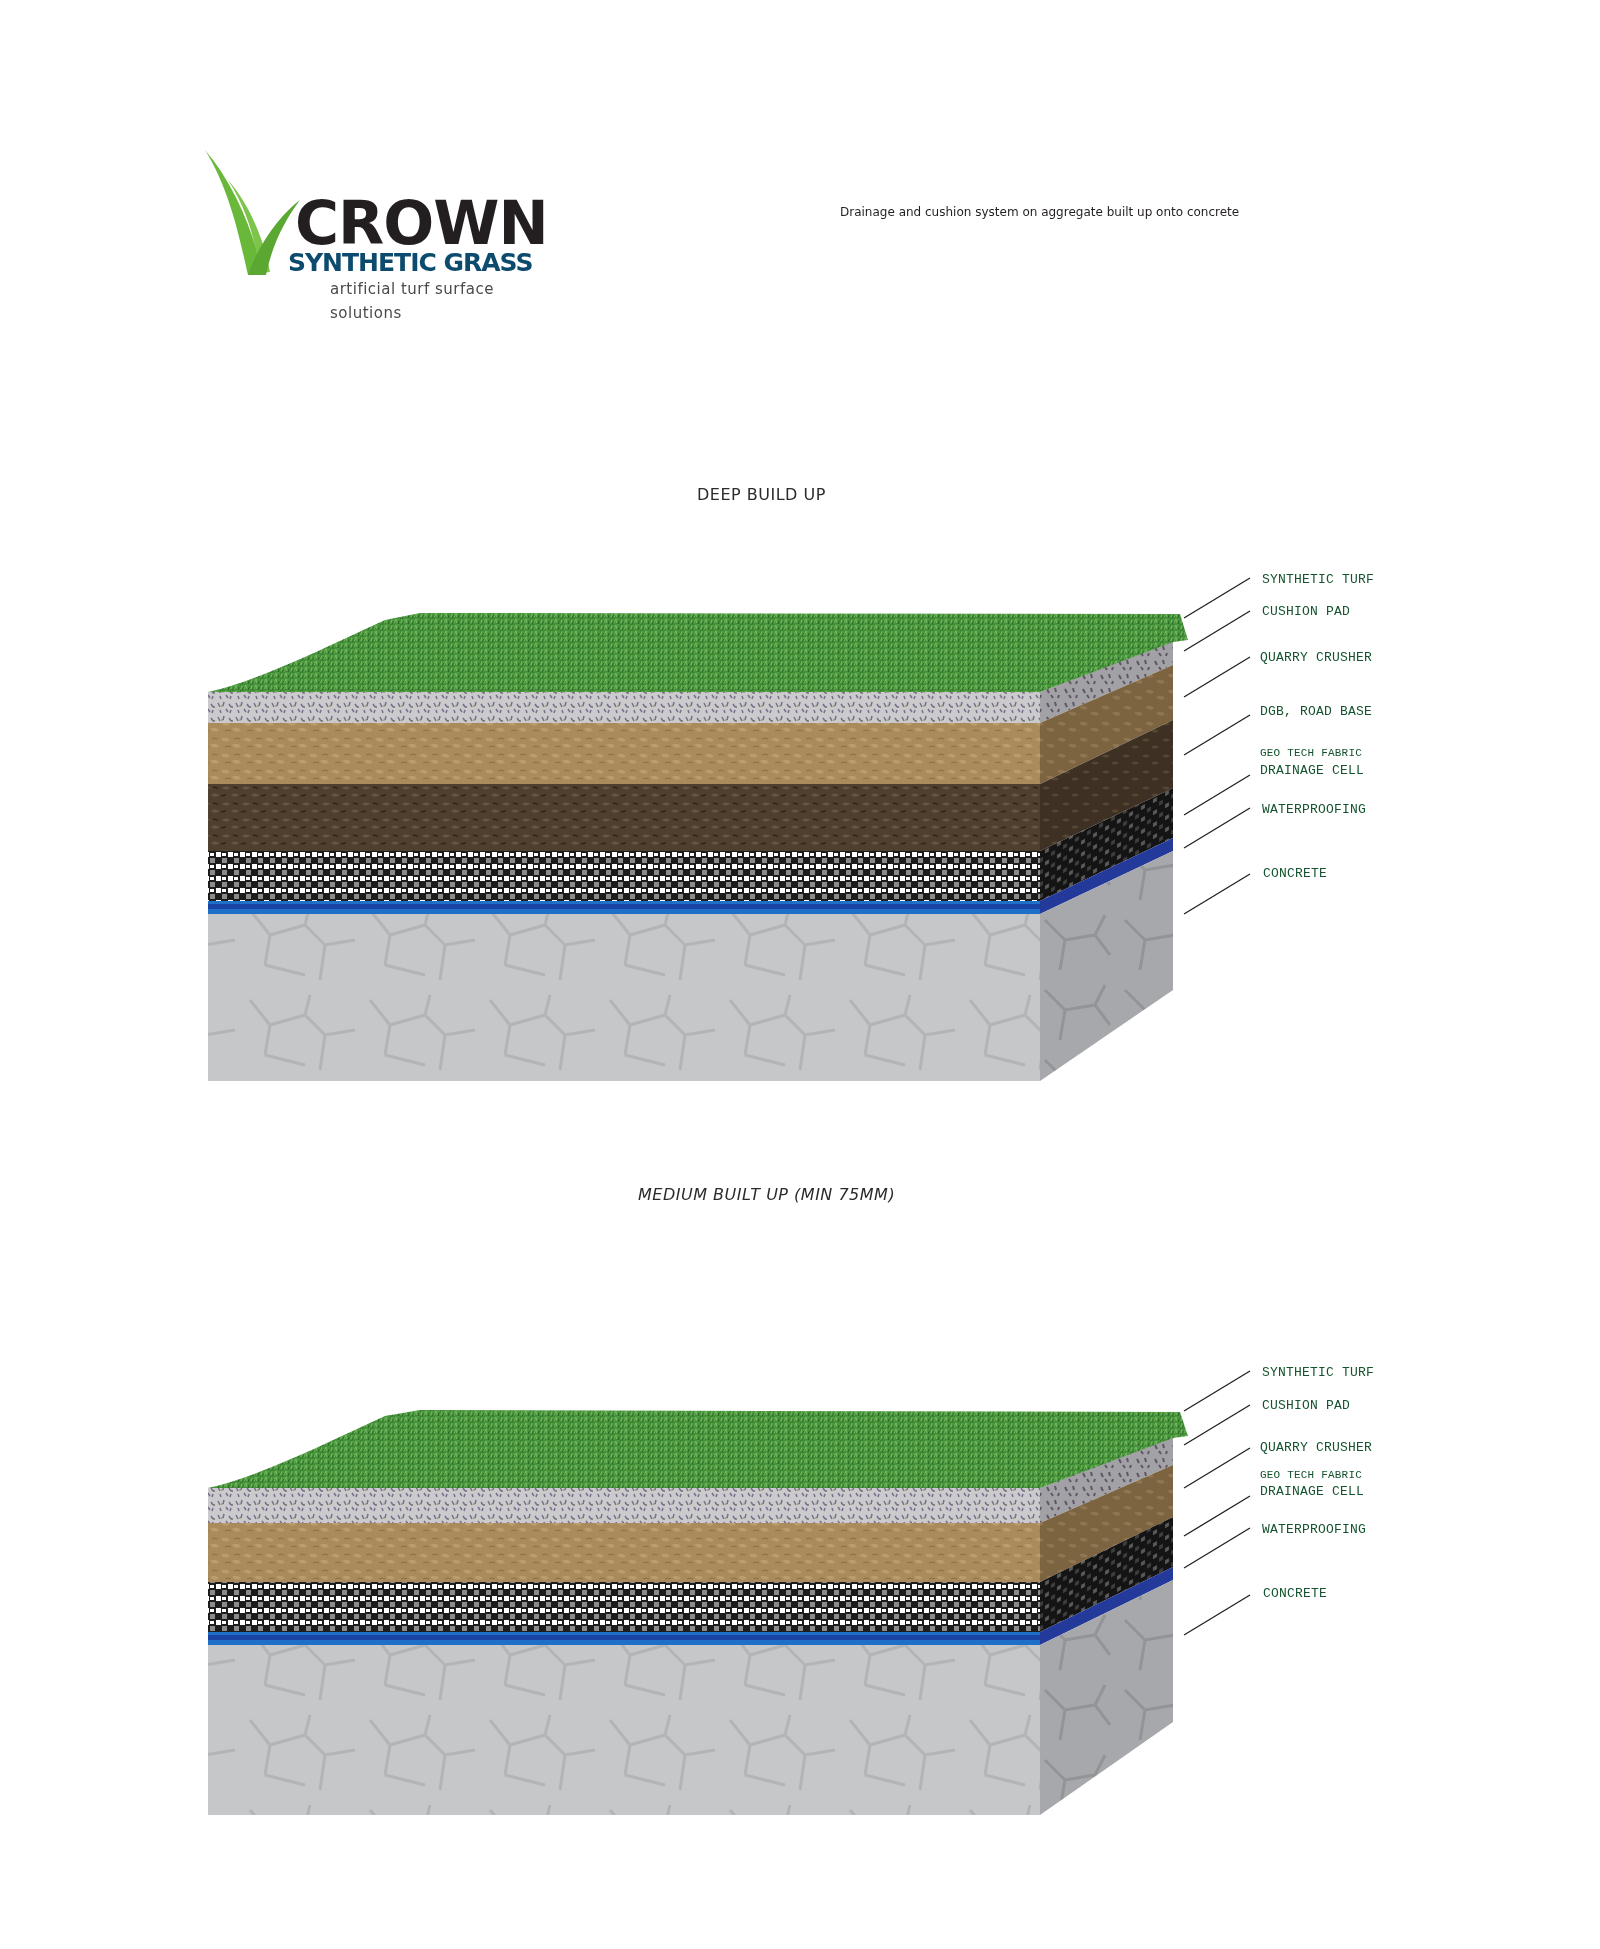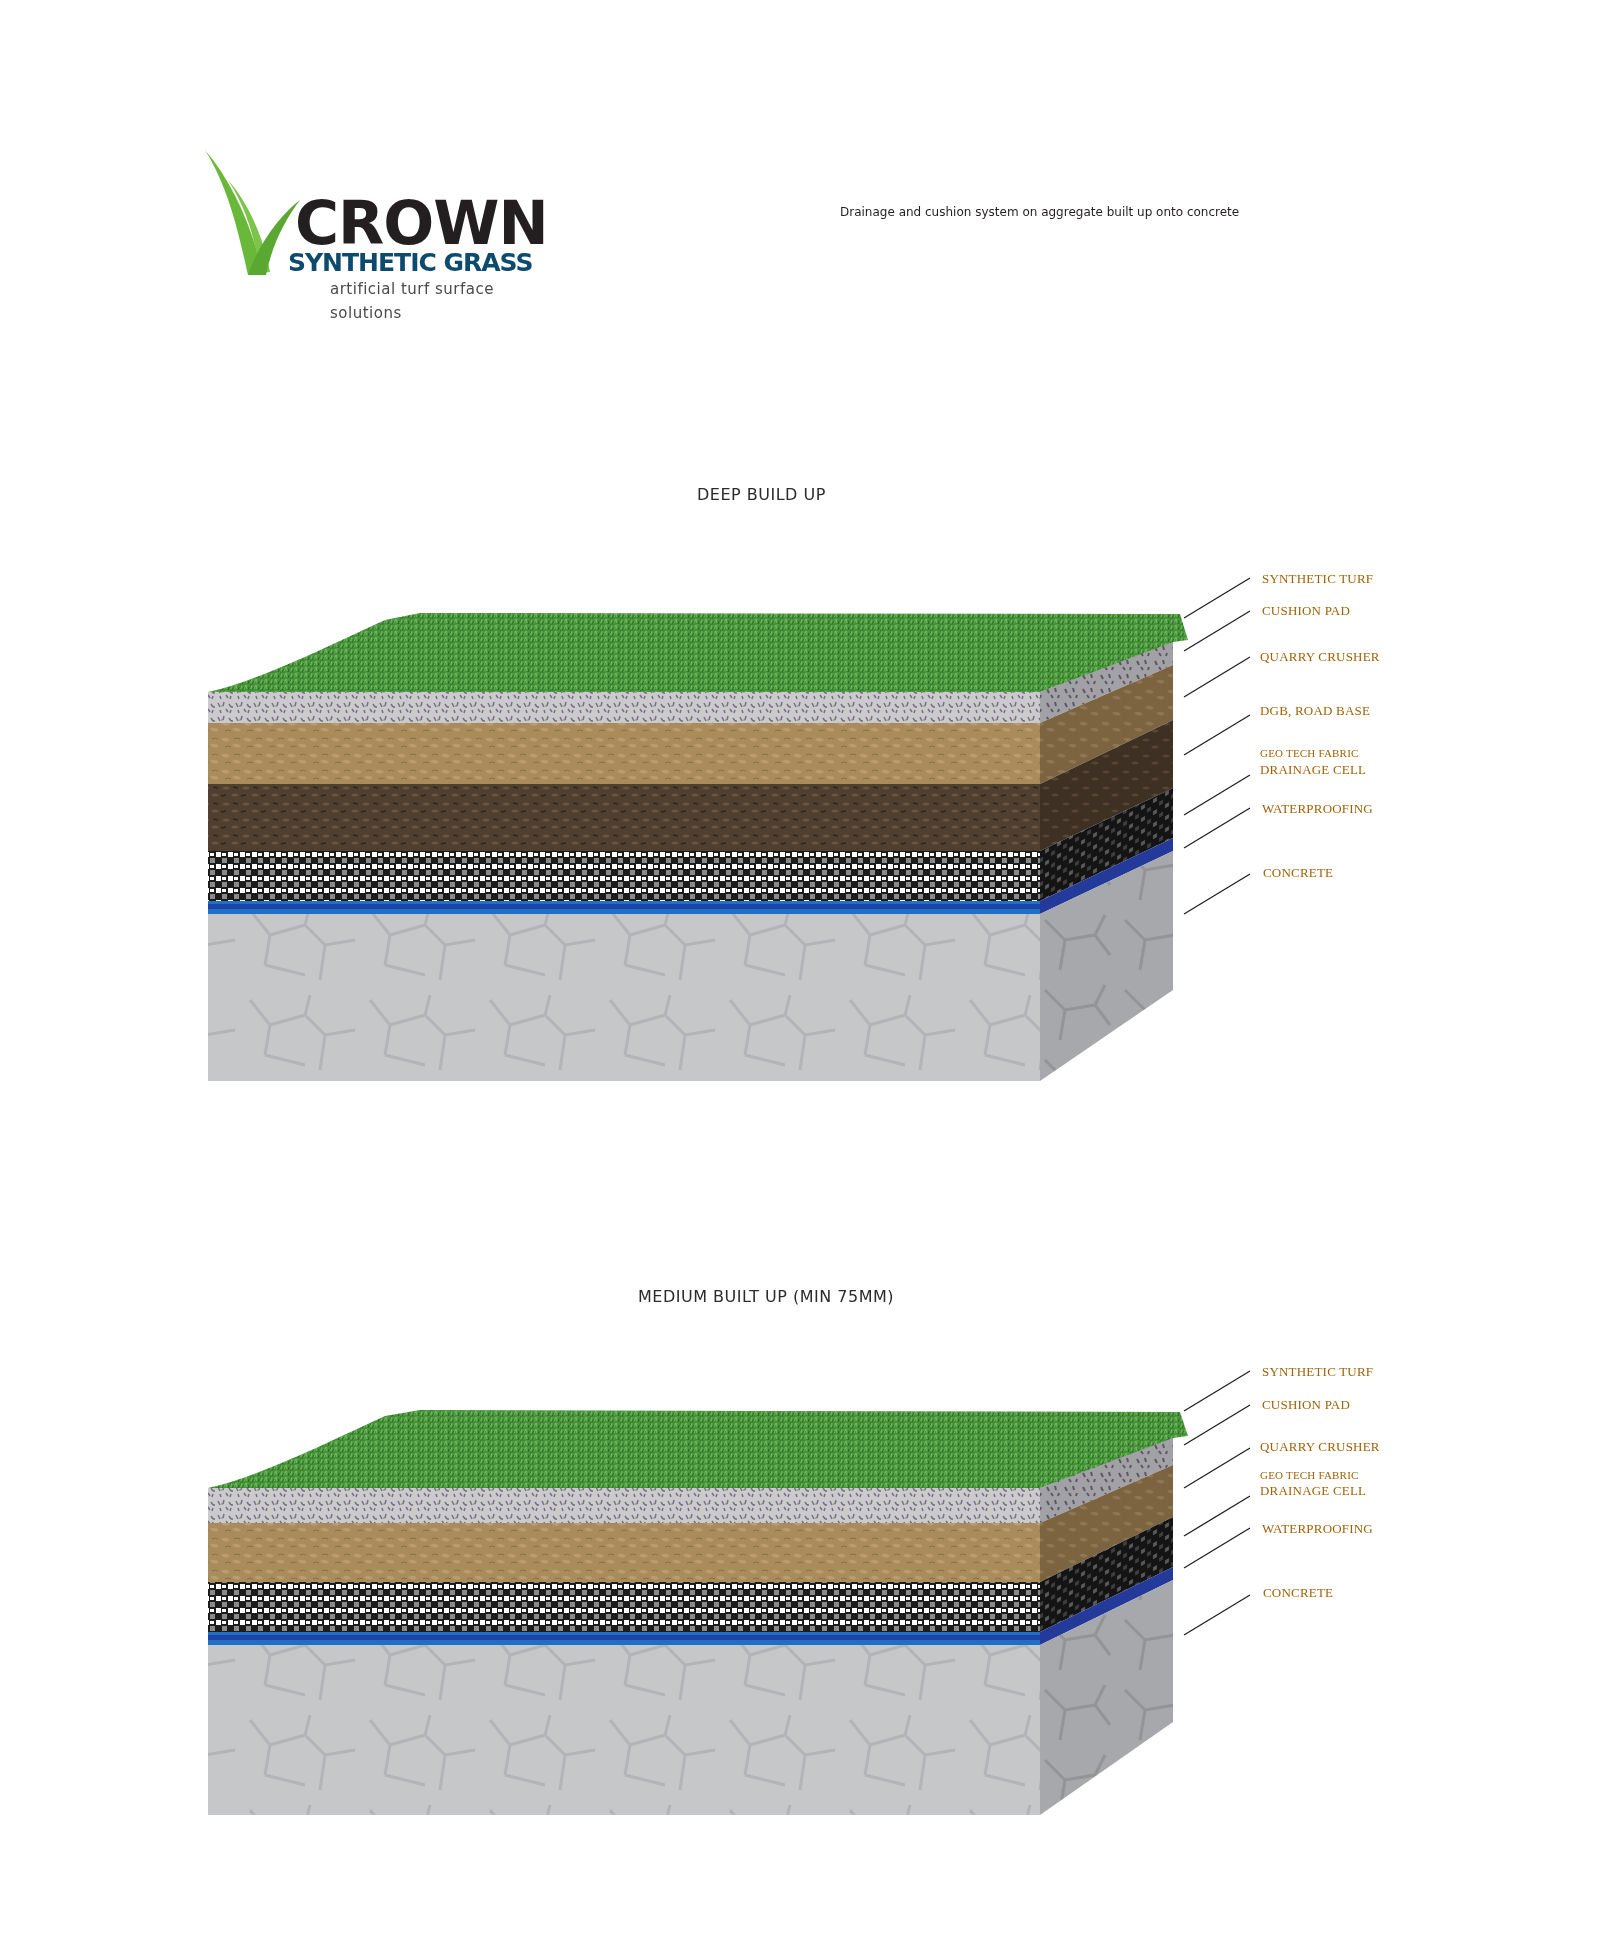--- a/index.html
+++ b/index.html
@@ -5,42 +5,42 @@
   html, body { margin:0; padding:0; background:#ffffff; }
   body { width:1600px; height:1949px; position:relative; overflow:hidden; font-family:"DejaVu Sans", sans-serif; color:#2b2b2b; }
   .abs { position:absolute; }
   
   .logo { left:200px; top:145px; width:370px; height:155px; }
   .logo-crown { position:absolute; left:95px; top:48px; font-family:"DejaVu Sans", sans-serif; font-weight:bold; font-size:60px; letter-spacing:-1px; color:#231f20; line-height:60px; }
   .logo-synth { position:absolute; left:88px; top:105px; font-family:"DejaVu Sans", sans-serif; font-weight:bold; font-size:25px; letter-spacing:-1px; color:#0c4a6e; line-height:26px; }
   .logo-tag { position:absolute; left:130px; top:132px; font-family:"DejaVu Sans", sans-serif; font-size:15px; color:#4a4a4a; letter-spacing:0.5px; line-height:24px; }
   .subtitle { left:840px; top:205px; font-size:12px; color:#231f20; white-space:nowrap; }
   .section-title { font-size:16px; color:#2b2b2b; white-space:nowrap; letter-spacing:0.5px;text-align:right; }
-  .label { font-family:Liberation Serif, serif; font-size:13px; color:#a16207; white-space:nowrap; letter-spacing:0.2px; transform:translateY(-50%); }
+  .label { font-family:Liberation Mono, monospace; font-size:13px; color:#14532d; white-space:nowrap; letter-spacing:0.2px; transform:translateY(-50%); }
   .label.small { font-size:11px; }
   svg.block { position:absolute; left:0; top:0; }
 </style>
 </head>
 <body>
 
 <div class="abs logo">
   <svg width="120" height="140" style="position:absolute;left:0;top:0">
     <path d="M5,5 C30,45 40,95 48,130 L62,128 C55,90 35,40 5,5 Z" fill="#6ab83a"></path>
     <path d="M28,35 C48,65 56,100 60,128 L70,127 C64,95 50,60 28,35 Z" fill="#7cc44a"></path>
     <path d="M48,130 C58,100 80,70 100,55 C85,75 72,100 66,130 Z" fill="#5aa832"></path>
   </svg>
   <div class="logo-crown">CROWN</div>
   <div class="logo-synth">SYNTHETIC GRASS</div>
   <div class="logo-tag">artificial turf surface solutions</div>
 </div>
 
 <div class="abs subtitle">Drainage and cushion system on aggregate built up onto concrete</div>
 
 <div class="abs section-title" style="left:697px;top:485px;">DEEP BUILD UP</div>
-<div class="abs section-title" style="left:638px;top:1287px;">MEDIUM BUILT UP (MIN 75MM)</div>
+<div class="abs section-title" style="left:638px;top:1185px;font-style:italic;">MEDIUM BUILT UP (MIN 75MM)</div>
 
 <svg class="block" width="1600" height="1949">
   <defs>
     <pattern id="gravelP" width="18" height="14" patternUnits="userSpaceOnUse">
       <rect width="18" height="14" fill="#cbcbcd"></rect>
       <path d="M2,3 l2,4 M8,2 l-1,4 M13,4 l2,3 M4,10 l1,3 M10,9 l2,3 M15,10 l-1,3" stroke="#7a6d8a" stroke-width="1.5"></path>
       <circle cx="6" cy="6" r="0.8" fill="#6a8a4a"></circle>
         <circle cx="16" cy="7" r="0.8" fill="#333"></circle>
     </pattern>
     <pattern id="gravelSide" width="18" height="14" patternUnits="userSpaceOnUse">

